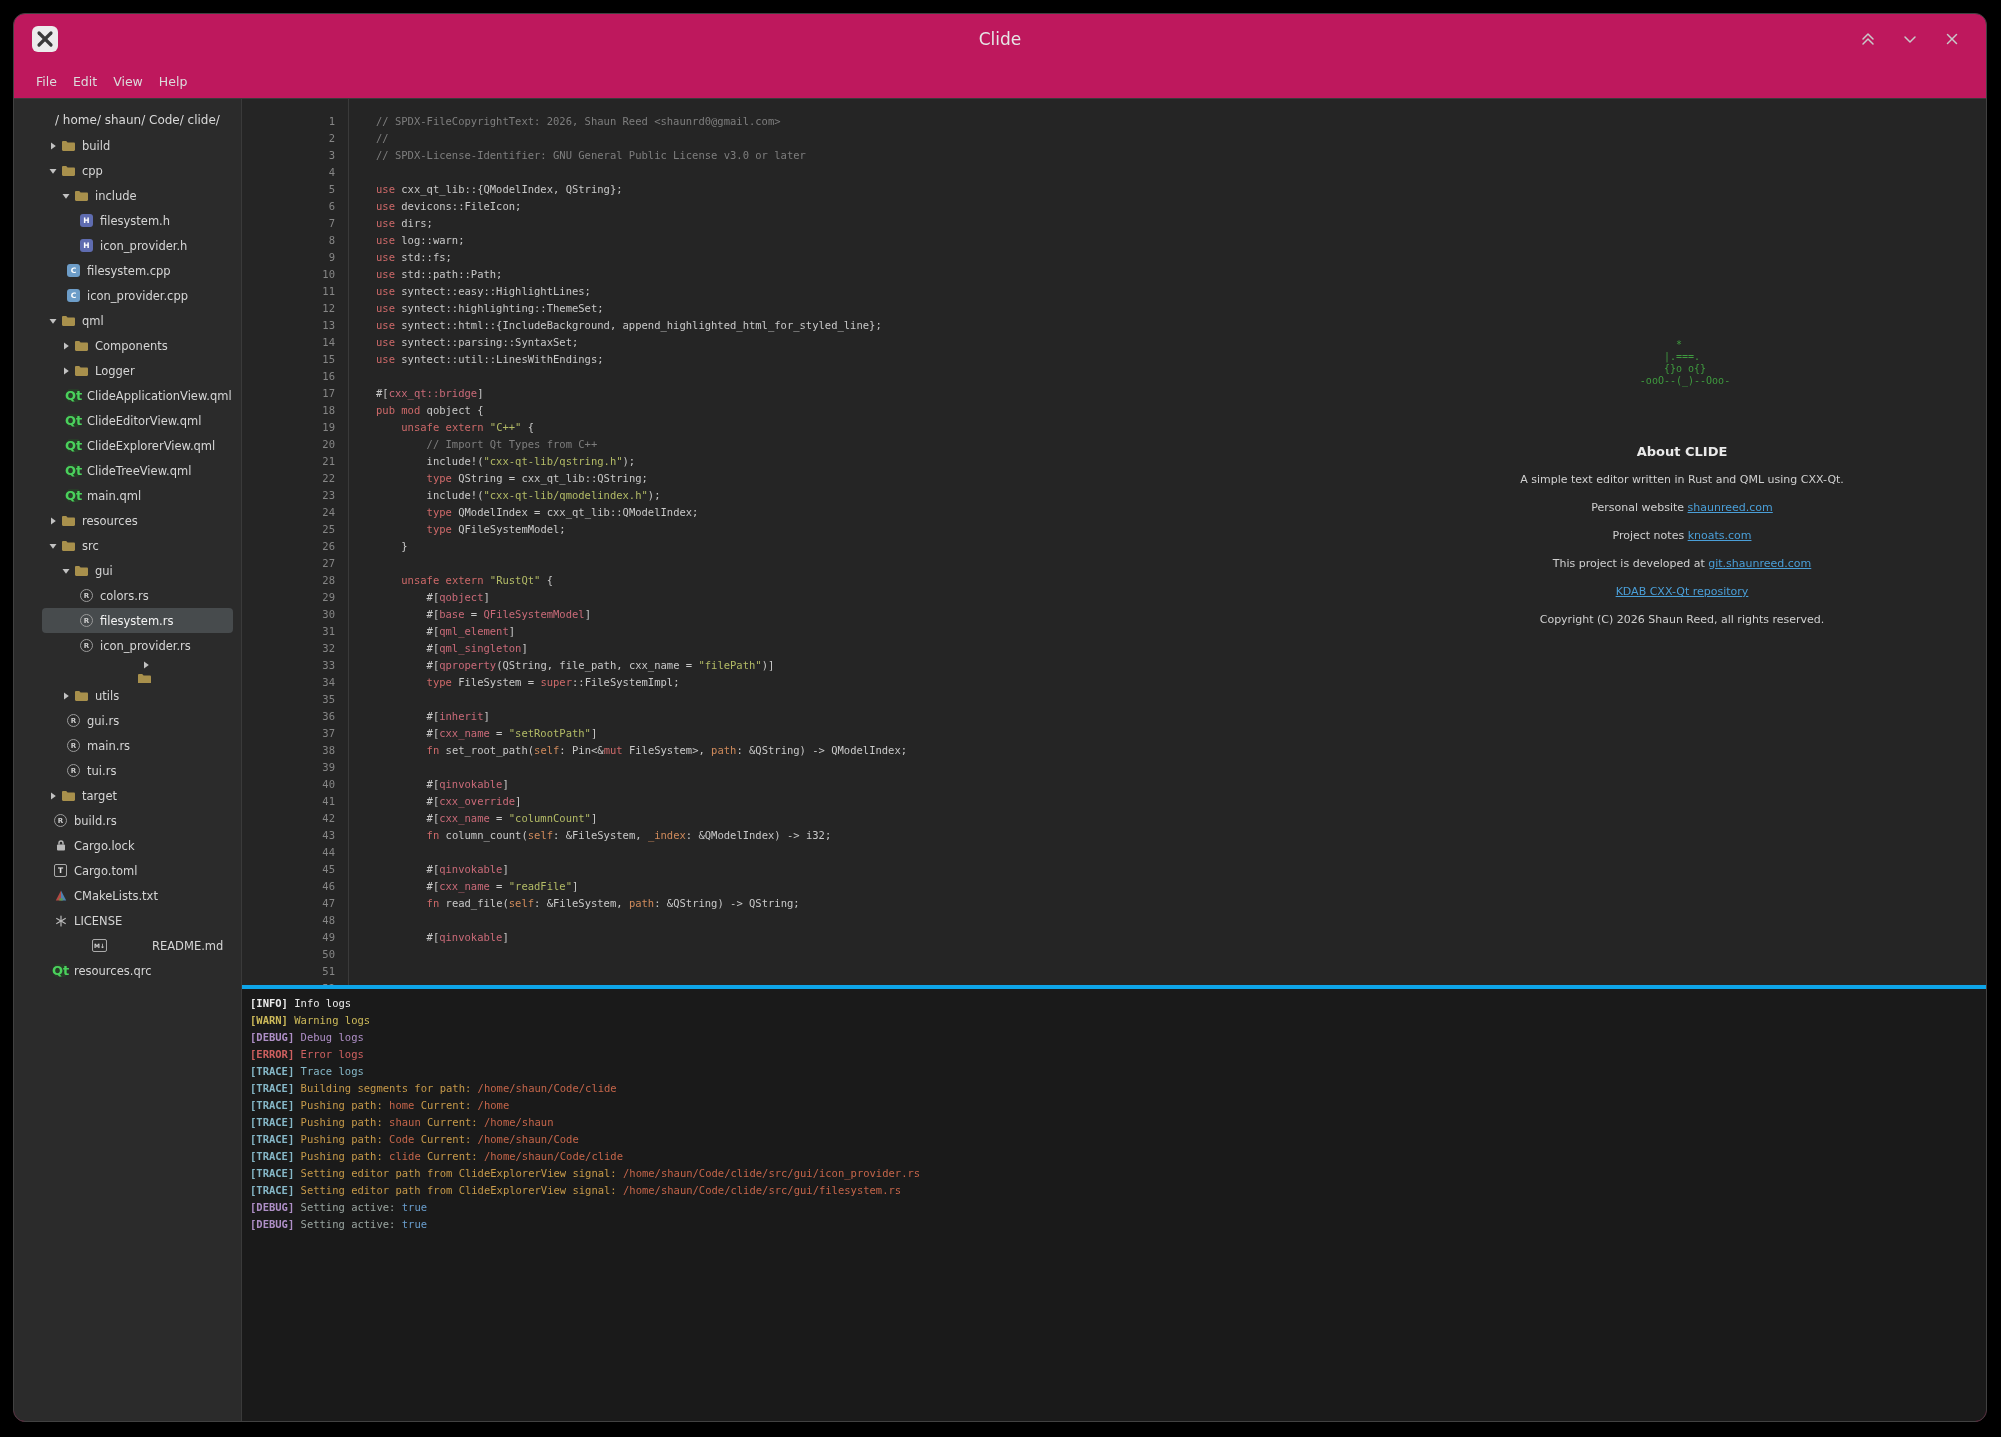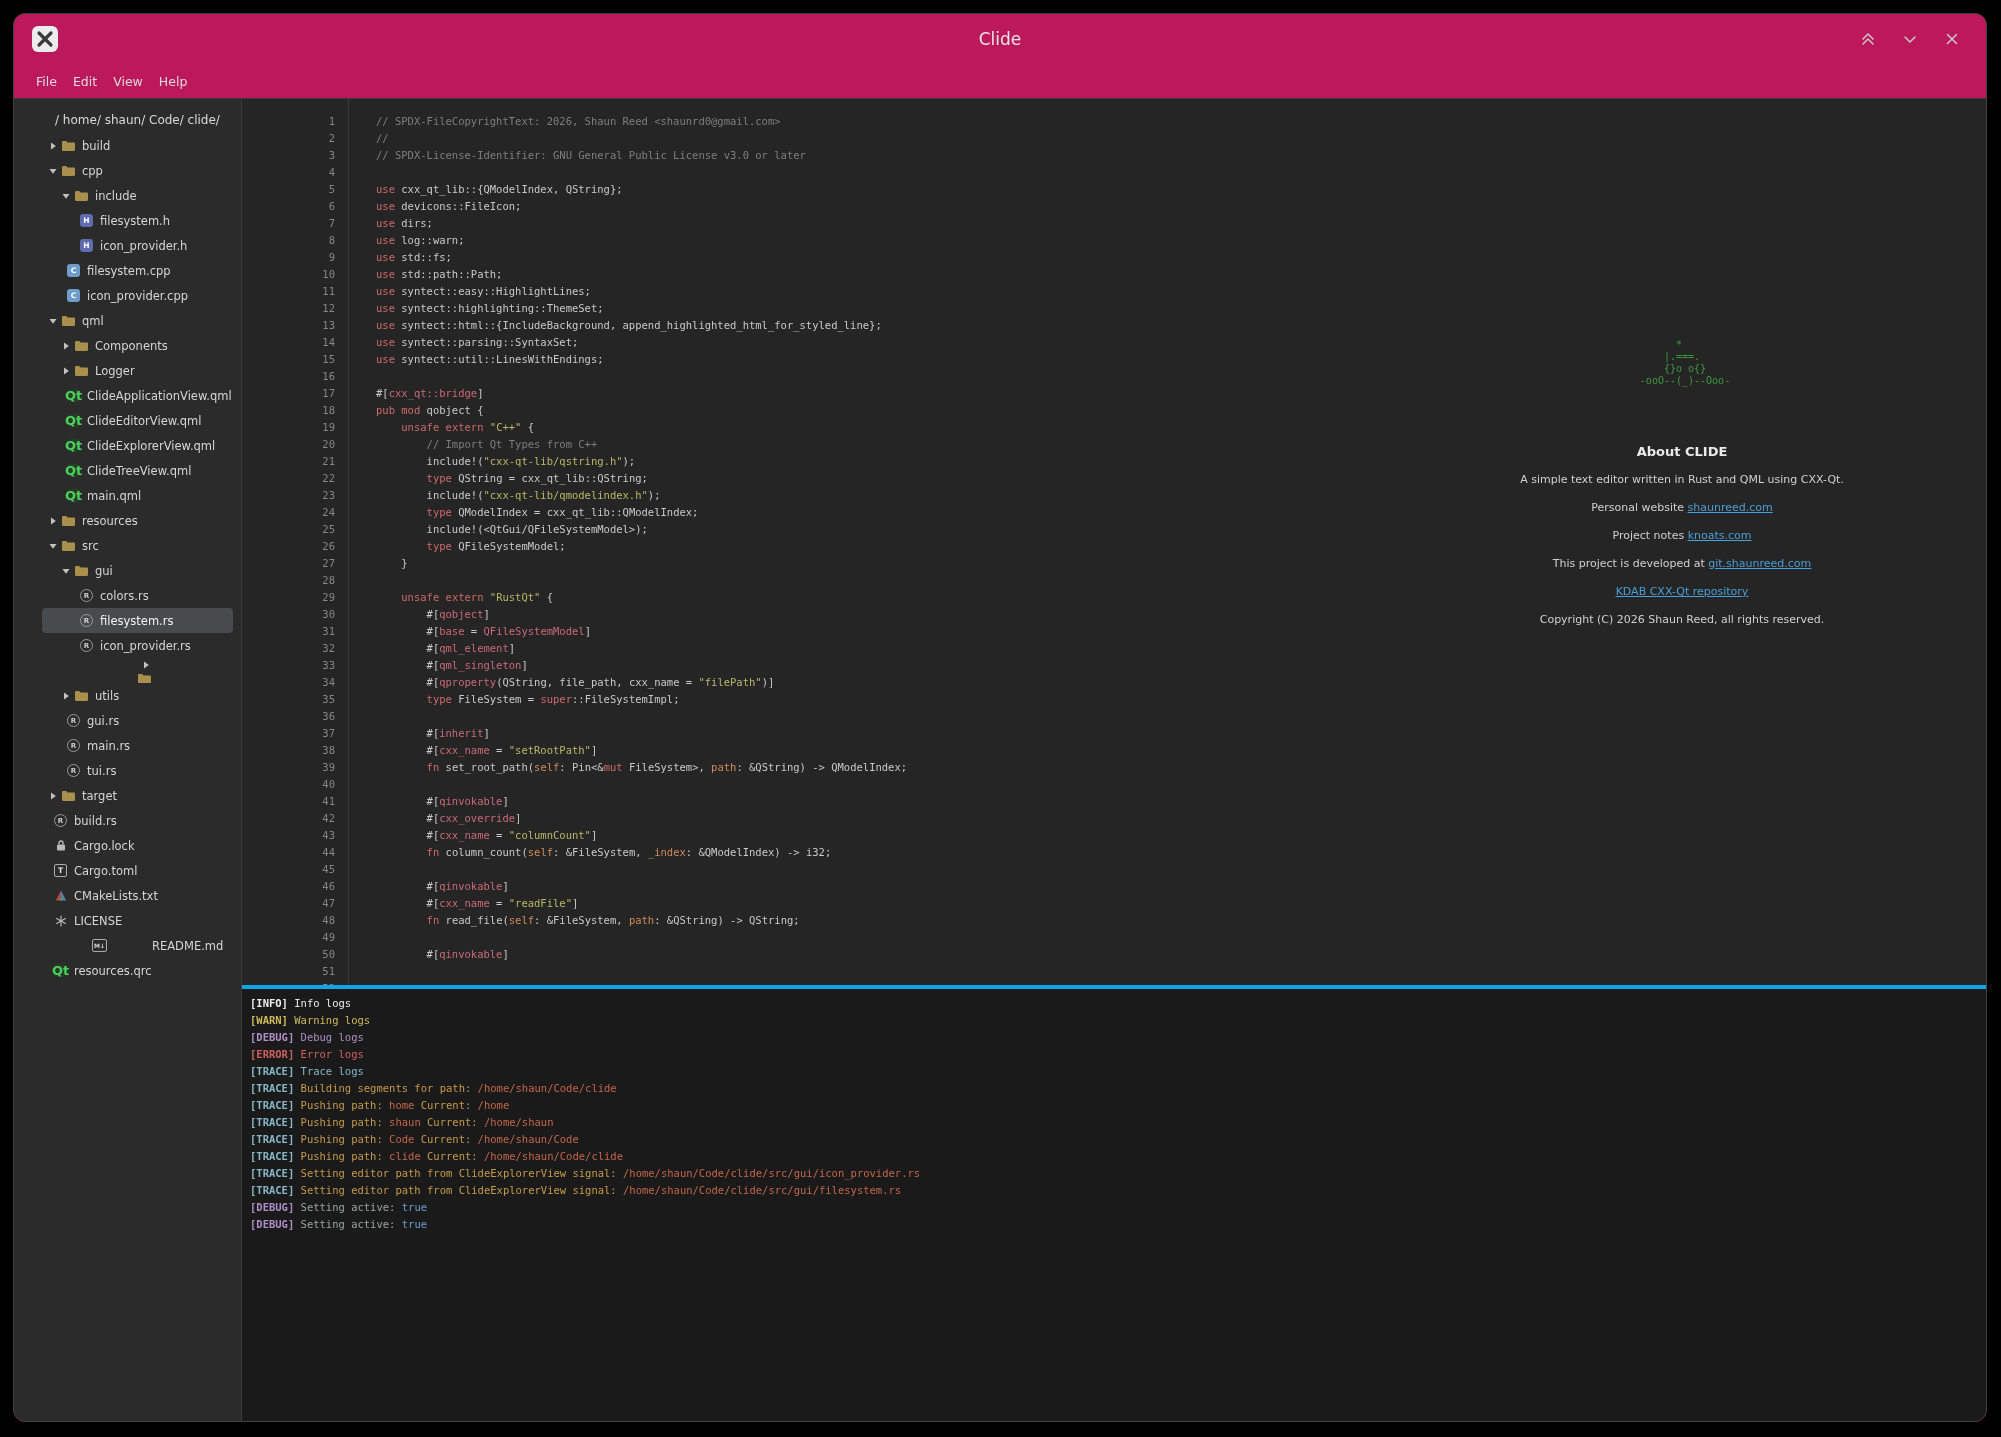--- a/index.html
+++ b/index.html
@@ -521,21 +521,20 @@
             <div class="code-line"><span class="tk-k">use</span><span class="tk-p"> syntect::util::LinesWithEndings;</span></div>
             <div class="code-line"></div>
             <div class="code-line"><span class="tk-p">#[</span><span class="tk-a">cxx_qt::bridge</span><span class="tk-p">]</span></div>
             <div class="code-line"><span class="tk-k">pub</span><span class="tk-p"> </span><span class="tk-k">mod</span><span class="tk-p"> qobject {</span></div>
             <div class="code-line"><span class="tk-p">    </span><span class="tk-k">unsafe</span><span class="tk-p"> </span><span class="tk-k">extern</span><span class="tk-p"> </span><span class="tk-s">"C++"</span><span class="tk-p"> {</span></div>
             <div class="code-line"><span class="tk-p">        </span><span class="tk-c">// Import Qt Types from C++</span></div>
             <div class="code-line"><span class="tk-p">        include!(</span><span class="tk-s">"cxx-qt-lib/qstring.h"</span><span class="tk-p">);</span></div>
             <div class="code-line"><span class="tk-p">        </span><span class="tk-k">type</span><span class="tk-p"> QString = cxx_qt_lib::QString;</span></div>
             <div class="code-line"><span class="tk-p">        include!(</span><span class="tk-s">"cxx-qt-lib/qmodelindex.h"</span><span class="tk-p">);</span></div>
             <div class="code-line"><span class="tk-p">        </span><span class="tk-k">type</span><span class="tk-p"> QModelIndex = cxx_qt_lib::QModelIndex;</span></div>
-            <div class="code-line"><span class="tk-p">        include!(&lt;QtGui/QFileSystemModel&gt;);</span></div>
             <div class="code-line"><span class="tk-p">        </span><span class="tk-k">type</span><span class="tk-p"> QFileSystemModel;</span></div>
             <div class="code-line"><span class="tk-p">    }</span></div>
             <div class="code-line"></div>
             <div class="code-line"><span class="tk-p">    </span><span class="tk-k">unsafe</span><span class="tk-p"> </span><span class="tk-k">extern</span><span class="tk-p"> </span><span class="tk-s">"RustQt"</span><span class="tk-p"> {</span></div>
             <div class="code-line"><span class="tk-p">        #[</span><span class="tk-a">qobject</span><span class="tk-p">]</span></div>
             <div class="code-line"><span class="tk-p">        #[</span><span class="tk-a">base</span><span class="tk-p"> = </span><span class="tk-a">QFileSystemModel</span><span class="tk-p">]</span></div>
             <div class="code-line"><span class="tk-p">        #[</span><span class="tk-a">qml_element</span><span class="tk-p">]</span></div>
             <div class="code-line"><span class="tk-p">        #[</span><span class="tk-a">qml_singleton</span><span class="tk-p">]</span></div>
             <div class="code-line"><span class="tk-p">        #[</span><span class="tk-a">qproperty</span><span class="tk-p">(QString, file_path, cxx_name = </span><span class="tk-s">"filePath"</span><span class="tk-p">)]</span></div>
             <div class="code-line"><span class="tk-p">        </span><span class="tk-k">type</span><span class="tk-p"> FileSystem = </span><span class="tk-k">super</span><span class="tk-p">::FileSystemImpl;</span></div>

